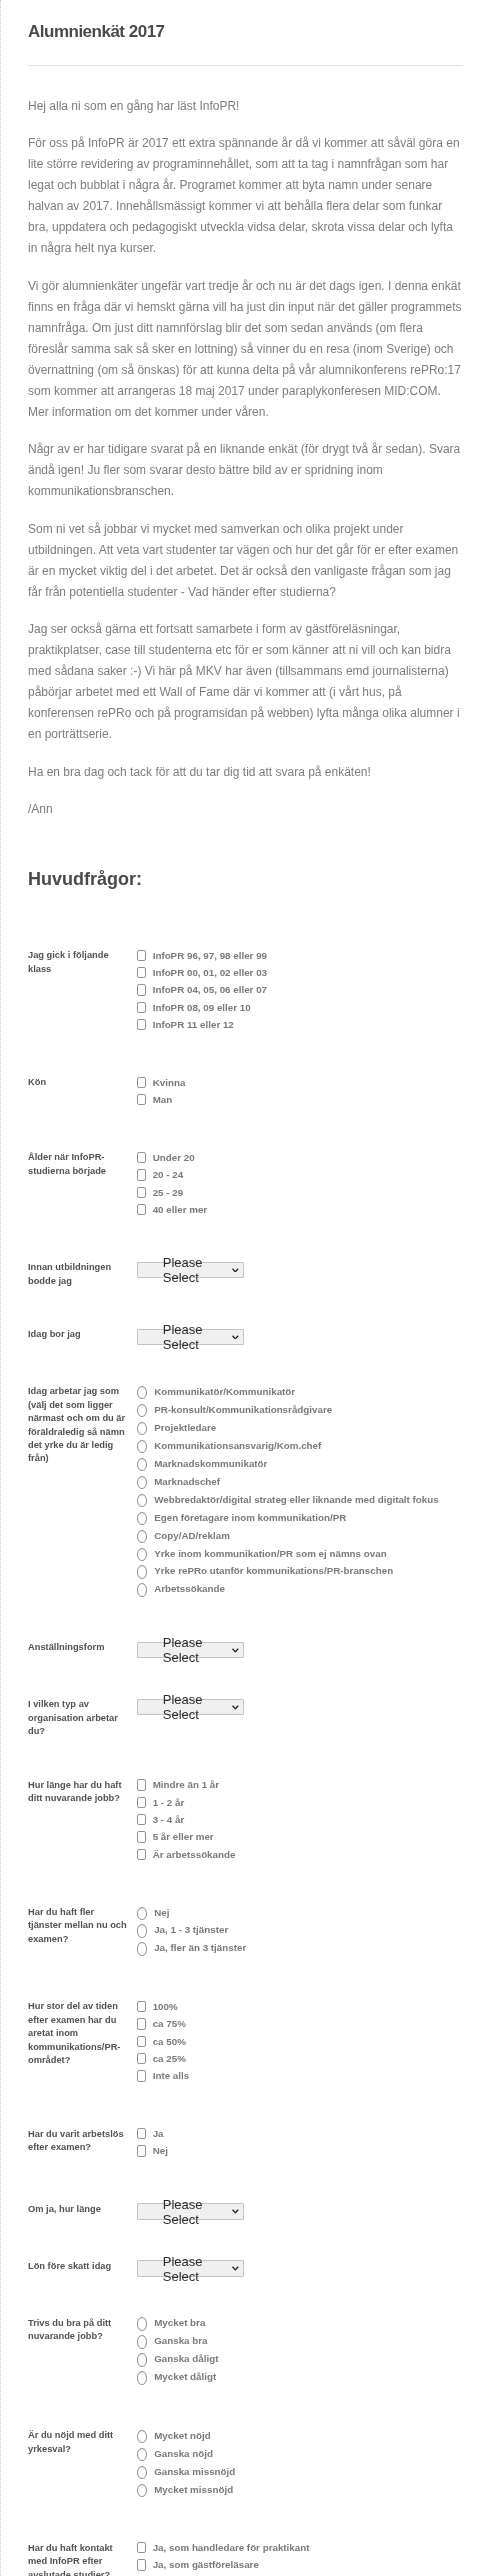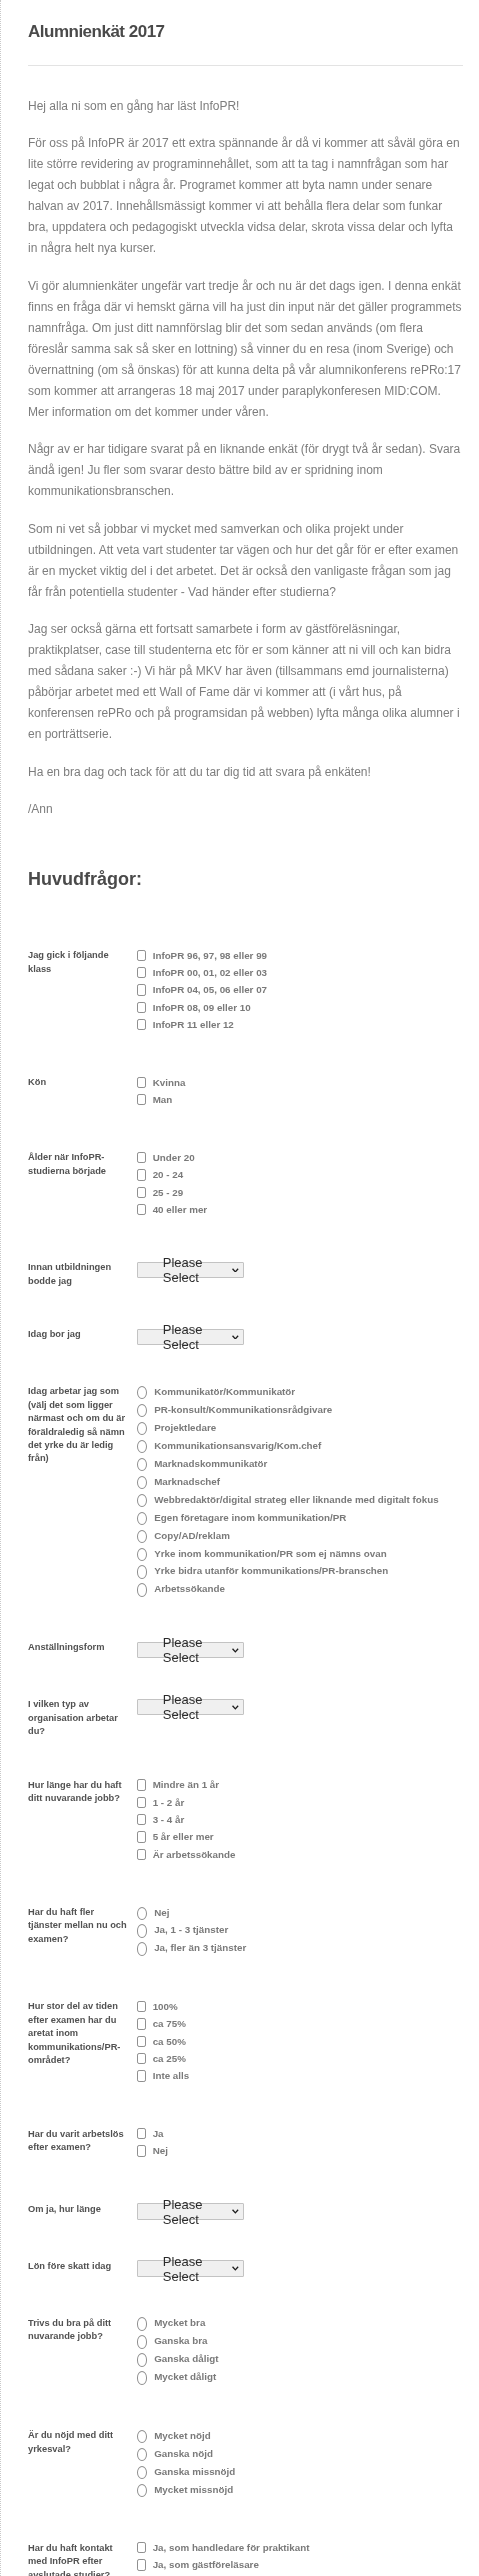--- a/index.html
+++ b/index.html
@@ -224,21 +224,21 @@
                 <span class="opt-label">Copy/AD/reklam</span>
               </div>
             <div class="opt">
 
                 <span class="box radio"></span>
                 <span class="opt-label">Yrke inom kommunikation/PR som ej nämns ovan</span>
               </div>
             <div class="opt">
 
                 <span class="box radio"></span>
-                <span class="opt-label">Yrke bidra utanför kommunikations/PR-branschen</span>
+                <span class="opt-label">Yrke rePRo utanför kommunikations/PR-branschen</span>
               </div>
             <div class="opt">
 
                 <span class="box radio"></span>
                 <span class="opt-label">Arbetssökande</span>
               </div>
           </div>
         </div>
       </div>
       <div class="question" data-kind="select">

